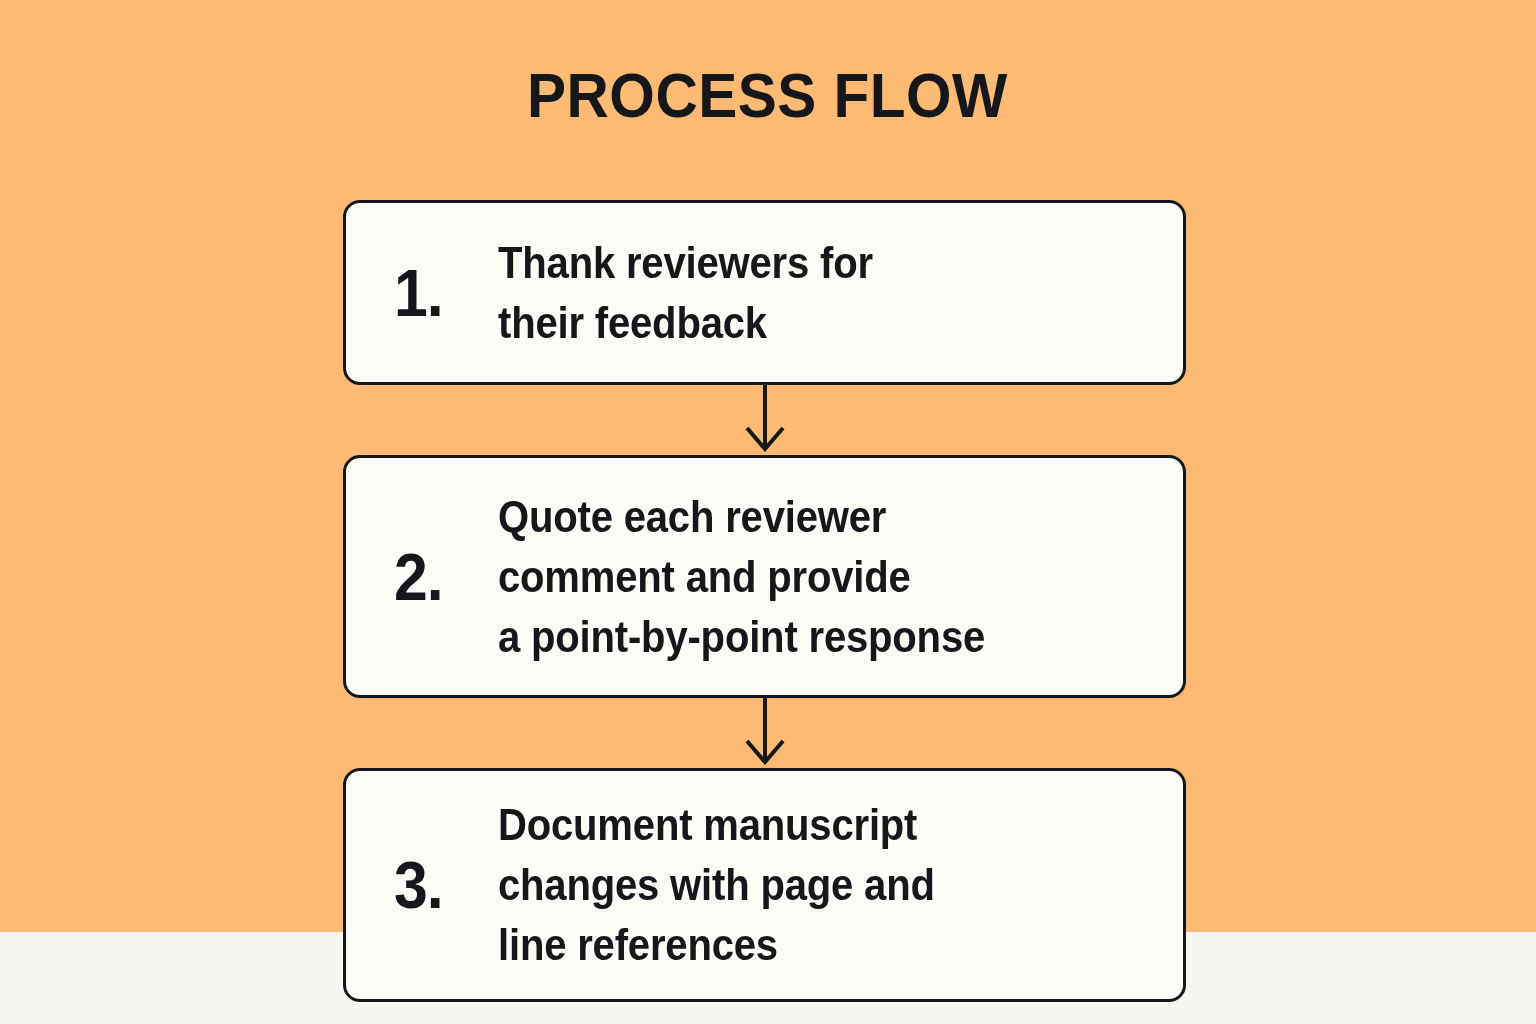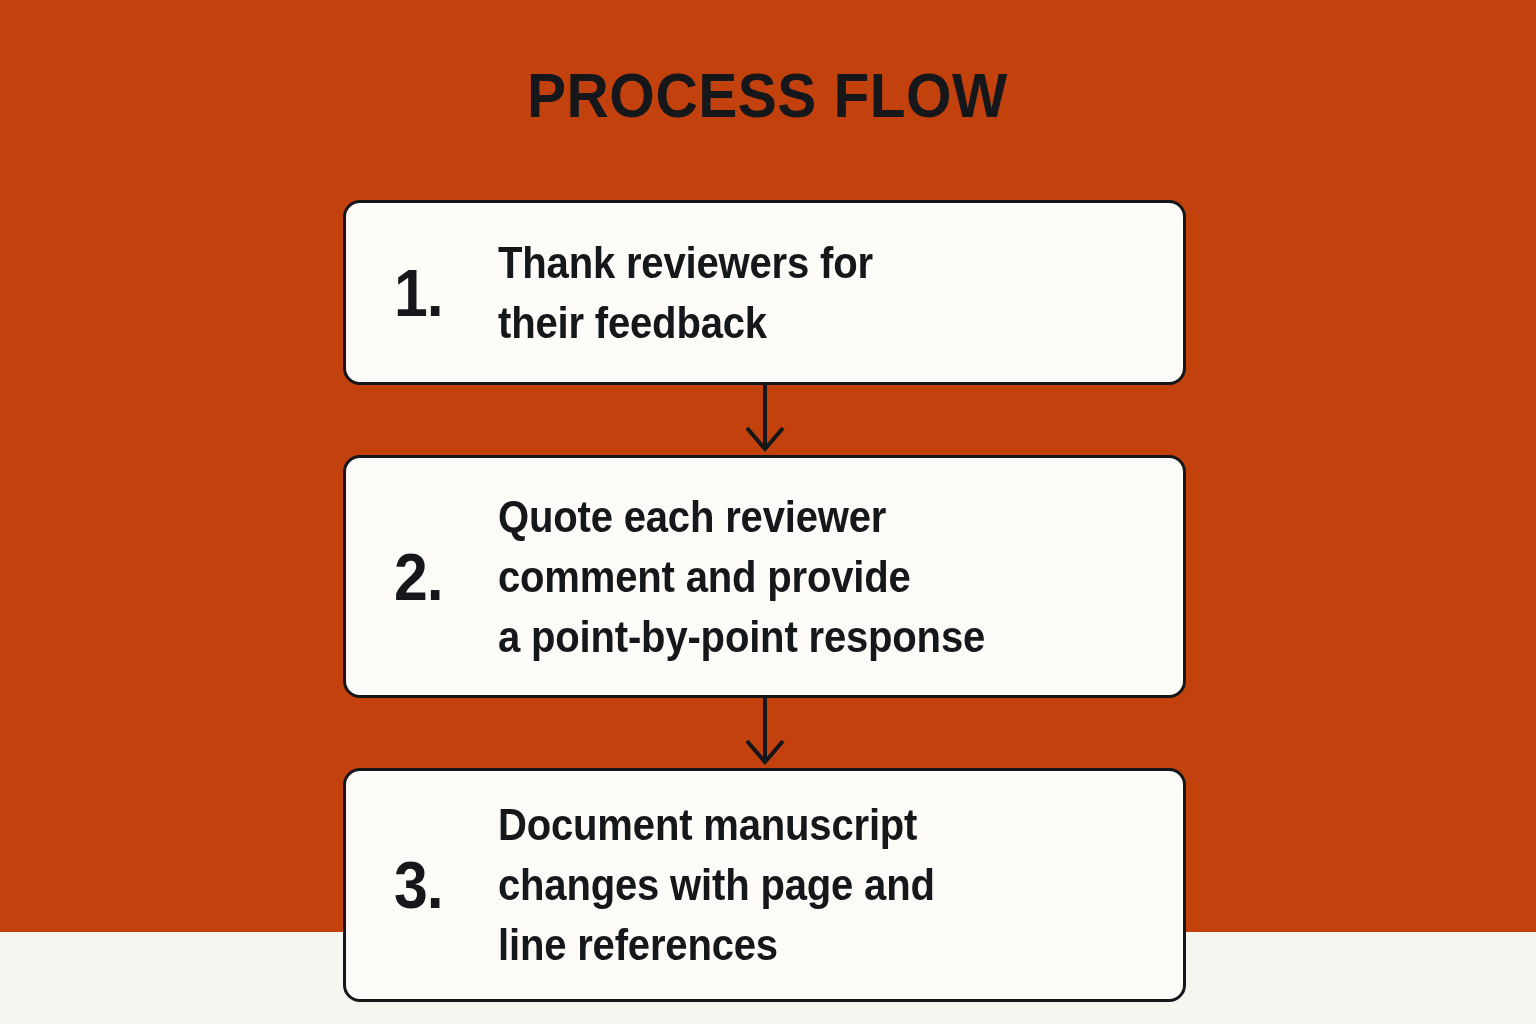--- a/index.html
+++ b/index.html
@@ -12,21 +12,21 @@
     background: #f7f5f0;
     font-family: "Liberation Sans", sans-serif;
     overflow: hidden;
     position: relative;
   }
 
   #canvas {
     position: relative;
     width: 1536px;
     height: 932px;
-    background: #c2410c;
+    background: #fdba74;
   }
 
   
   #diagram-title {
     position: absolute;
     left: 0;
     top: 62px;
     width: 1536px;
     text-align: center;
     font-size: 63px;

